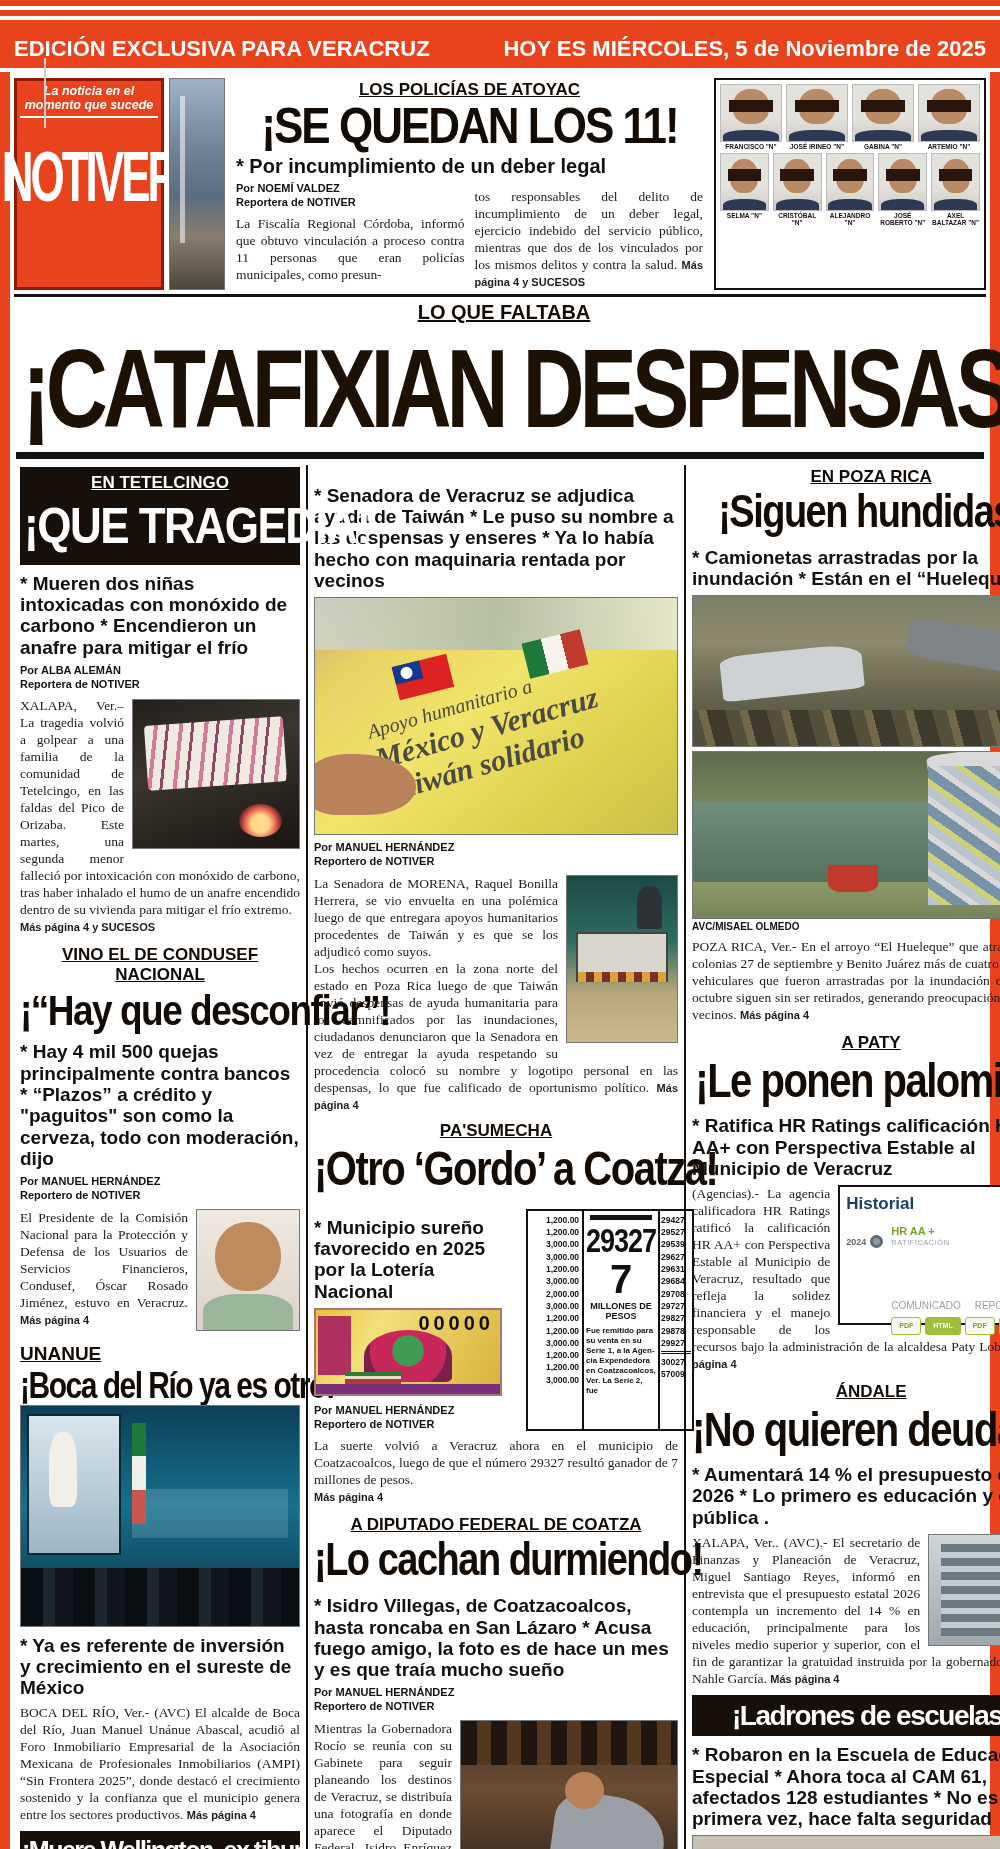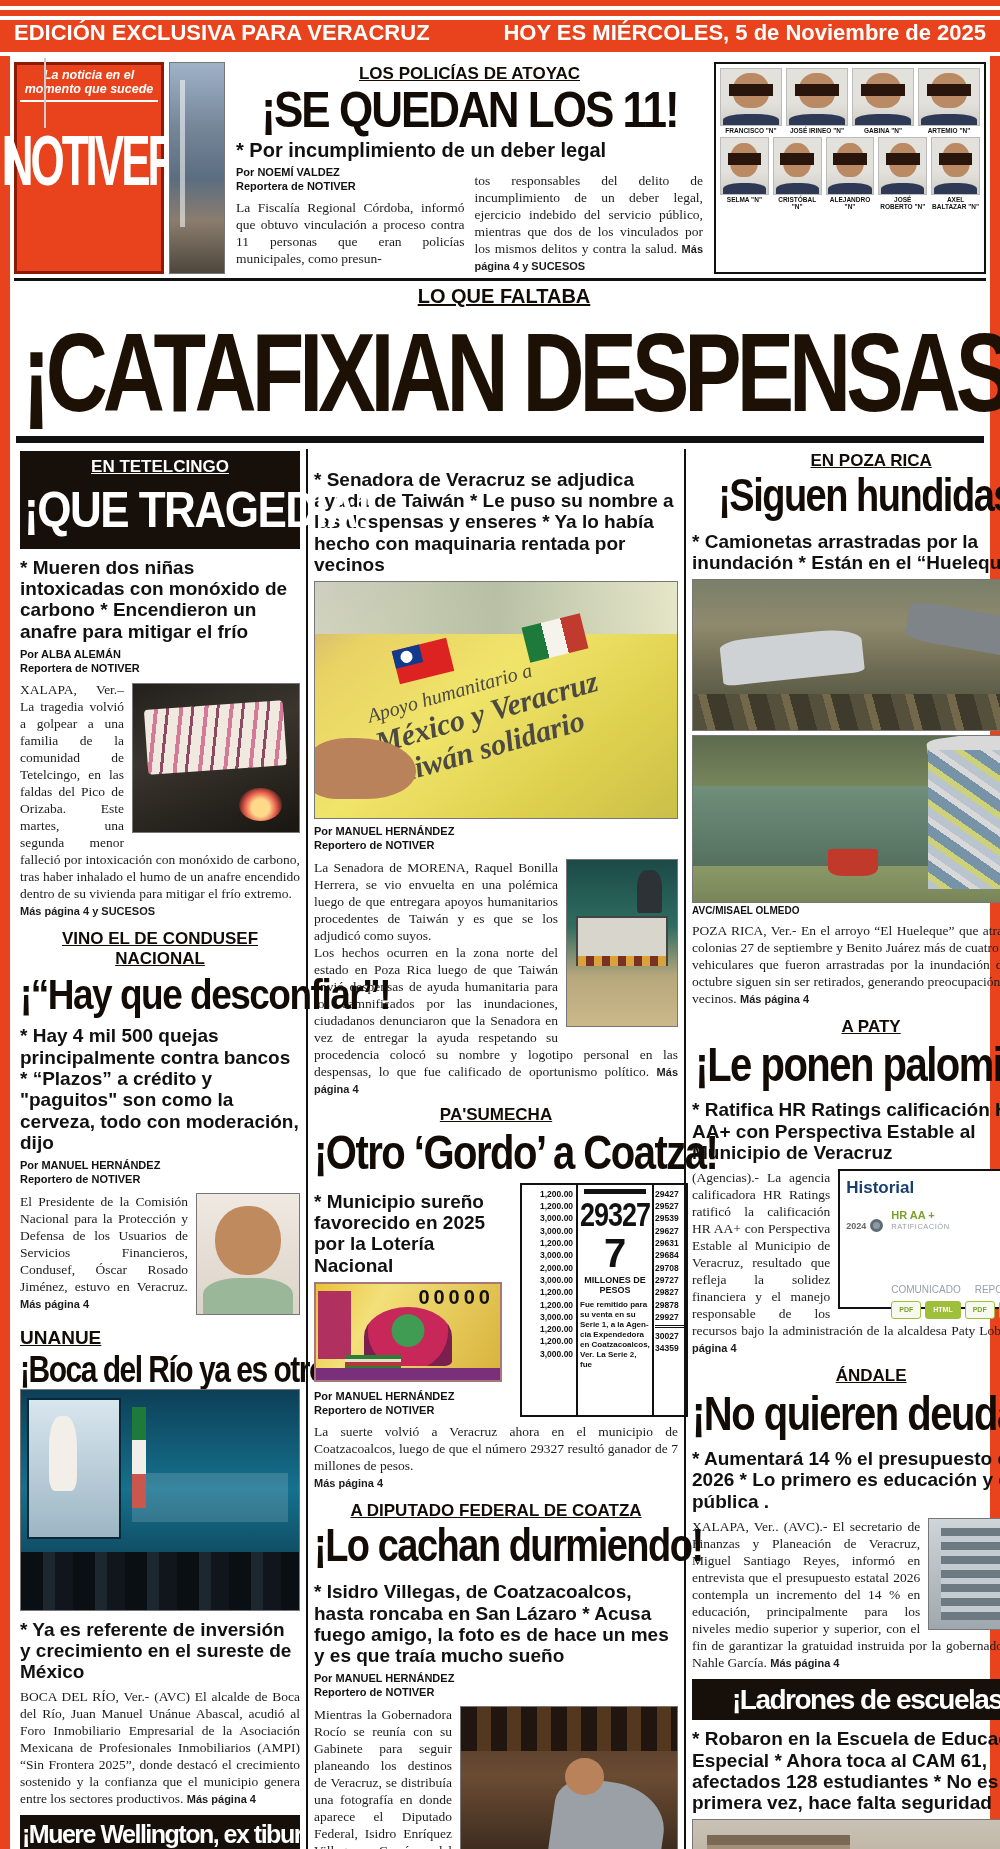--- a/index.html
+++ b/index.html
@@ -1,20 +1,20 @@
 <!DOCTYPE html>
 <html><head>
 <meta charset="utf-8">
 <style>
   * { margin:0; padding:0; box-sizing:border-box; }
   html,body { background:#b7b7b7; }
   .page { width:1000px; min-height:1849px; margin:0 auto; background:#e8431c; font-family:"Liberation Sans",sans-serif; position:relative; }
   .topbar { height:10px; background:#e8431c; border-bottom:4px solid #fff; }
   .topbar2 { height:10px; background:#e8431c; border-bottom:4px solid #fff; }
-  .datebar { background:#e8431c; color:#fff; display:flex; justify-content:space-between; align-items:center; padding:0 14px 6px; border-bottom:4px solid #fff; }
+  .datebar { background:#e8431c; color:#fff; display:flex; justify-content:space-between; align-items:center; padding:16px 14px 6px; border-bottom:4px solid #fff; }
   .datebar .t { font-weight:bold; font-size:22px; letter-spacing:0; }
   .sheet { background:#fff; margin:0 10px; padding:6px 4px 0; }
 
   
   .header { display:flex; gap:5px; }
   .logo-box { width:150px; background:#e8431c; border:3px solid #8c1a05; padding:4px 3px; display:flex; flex-direction:column; align-items:center; }
   .tagline { color:#fff; font-weight:bold; font-style:italic; font-size:12.5px; line-height:1.1; text-align:center; border-bottom:2px solid #fff; padding-bottom:3px; }
   .logo { color:#fff; font-weight:bold; font-size:44px; letter-spacing:-3px; transform:scaleY(1.6); transform-origin:center; margin-top:34px; }
   .street-photo { width:56px; background:linear-gradient(180deg,#9fb3c8 0%,#76879a 30%,#5b6d80 55%,#8a7d6e 75%,#4e463c 100%); border:1px solid #999; position:relative; }
   .street-photo::after{ content:""; position:absolute; left:18%; top:8%; width:10%; height:70%; background:rgba(255,255,255,.55); }
@@ -86,23 +86,23 @@
   .bag-lines { position:absolute; left:16%; top:38%; transform:rotate(-16deg); color:#4c4a42; font-family:"Liberation Serif",serif; }
   .bag-lines .l1 { font-size:20px; font-style:italic; }
   .bag-lines .l2 { font-size:30px; font-weight:bold; font-style:italic; }
   .bag-lines .l3 { font-size:30px; font-weight:bold; font-style:italic; }
   .bag-photo .hand { position:absolute; left:-2%; bottom:8%; width:30%; height:26%; background:#b9825a; border-radius:40% 60% 50% 30%; }
   .truck-photo { float:right; width:112px; height:168px; margin:0 0 4px 8px; background:linear-gradient(180deg,#1c4a46 0%,#2e6d62 40%,#b7a77c 70%,#cbb98a 100%); }
   .truck-photo .box { position:absolute; left:8%; top:34%; width:84%; height:30%; background:#d8d5cc; border:2px solid #444; }
   .truck-photo .lights { position:absolute; left:10%; top:58%; width:80%; height:6%; background:repeating-linear-gradient(90deg,#d9a23c 0 8px,#7c2f23 8px 16px); }
   .truck-photo .person { position:absolute; right:14%; top:6%; width:22%; height:26%; background:#2d3236; border-radius:40% 40% 10% 10%; }
 
-  .ticket-wrap { display:flex; gap:18px; margin-top:4px; }
+  .ticket-wrap { display:flex; gap:24px; margin-top:14px; }
   .gordo-left { flex:1; }
-  .lottery-card { width:188px; height:100px; margin-top:6px; background:linear-gradient(120deg,#e8c23a 0%,#f3e07a 30%,#d8b23a 100%); border:2px solid #a77; }
+  .lottery-card { width:188px; height:88px; margin-top:6px; background:linear-gradient(120deg,#e8c23a 0%,#f3e07a 30%,#d8b23a 100%); border:2px solid #a77; }
   .lottery-card .zeros { position:absolute; right:6px; top:2px; font-weight:bold; font-size:20px; letter-spacing:4px; color:#111; }
   .lottery-card .art { position:absolute; left:26%; top:24%; width:48%; height:62%; background:radial-gradient(circle at 50% 40%, #3f9c52 0 28%, #c8275a 30% 70%, #7a1f4e 72%); border-radius:50% 50% 8% 8%; }
   .lottery-card .books { position:absolute; left:16%; bottom:4%; width:30%; height:22%; background:repeating-linear-gradient(180deg,#2e7d32 0 4px,#e4e0d0 4px 7px,#b33939 7px 11px); }
   .lottery-card .strip { position:absolute; left:0; bottom:0; width:100%; height:12%; background:#7a2f7a; }
   .lottery-card .side { position:absolute; left:2px; top:8%; width:18%; height:70%; background:#b03060; }
   .ticket { width:168px; border:2px solid #111; background:#fff; display:flex; font-family:"Liberation Sans",sans-serif; }
   .ticket .amounts { width:56px; border-right:2px solid #111; padding:3px 18px; text-align:right; }
   .ticket .amounts div { font-weight:bold; font-size:8.5px; line-height:1.45; color:#111; }
   .ticket .center { flex:1; text-align:center; padding:2px 2px; border-right:2px solid #111; }
   .ticket .topbarline { height:5px; background:#111; margin:2px 4px 2px; }
@@ -416,21 +416,21 @@
               <div>29627</div>
               <div>29631</div>
               <div>29684</div>
               <div>29708</div>
               <div>29727</div>
               <div>29827</div>
               <div>29878</div>
               <div>29927</div>
               <div class="sep"></div>
               <div>30027</div>
-              <div>34359</div>
+              <div>57009</div>
             </div>
           </div>
         </div>
         <div class="bodytext">
           <span>La suerte volvió a Veracruz ahora en el municipio de Coatzacoalcos, luego de que el número 29327 resultó ganador de 7 millones de pesos.</span>
           <br><span class="more">Más página 4</span>
         </div>
 
         <div class="kicker" style="margin-top:10px;">A DIPUTADO FEDERAL DE COATZA</div>
         <div class="headline2 nowrap" style="font-size:38px; text-align:center; transform:scaleY(1.2); transform-origin:top center; height:50px; margin-top:2px;">¡Lo cachan durmiendo!</div>

